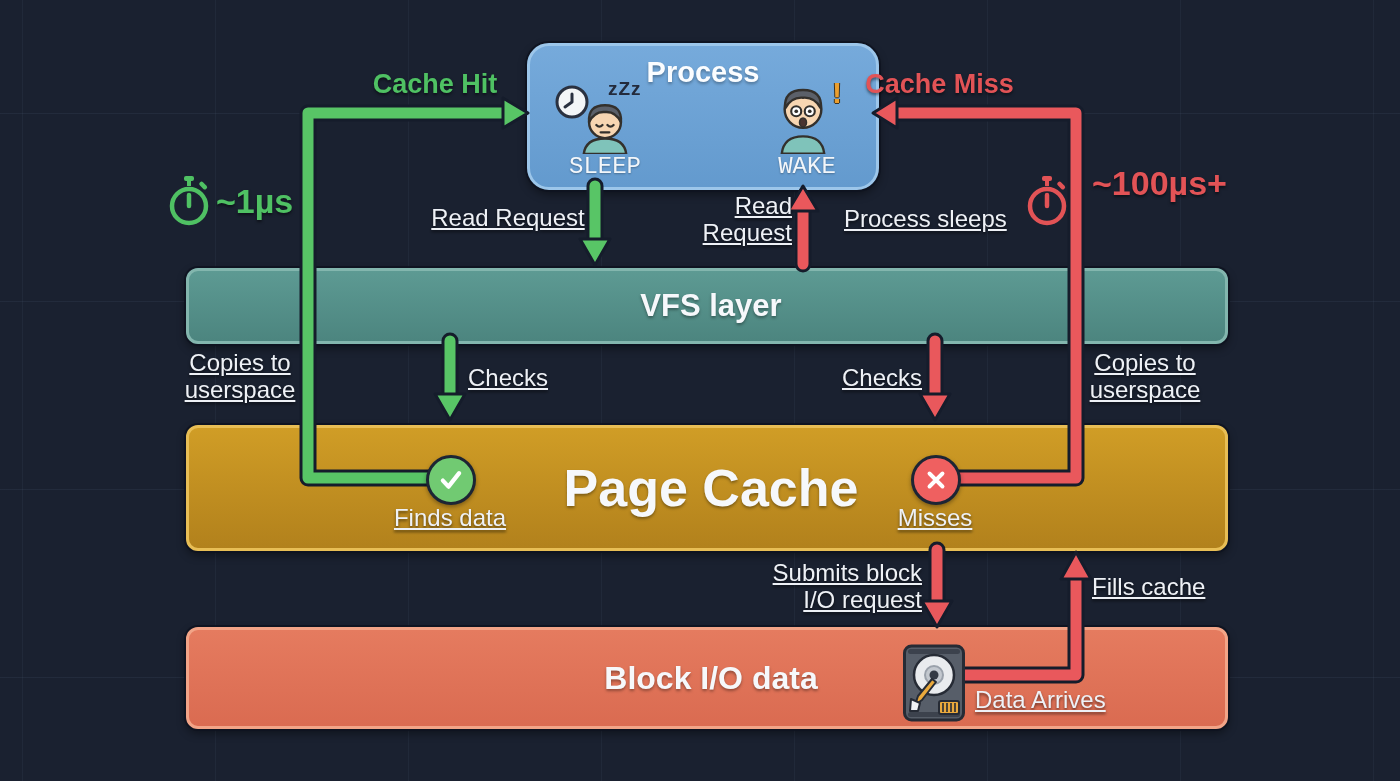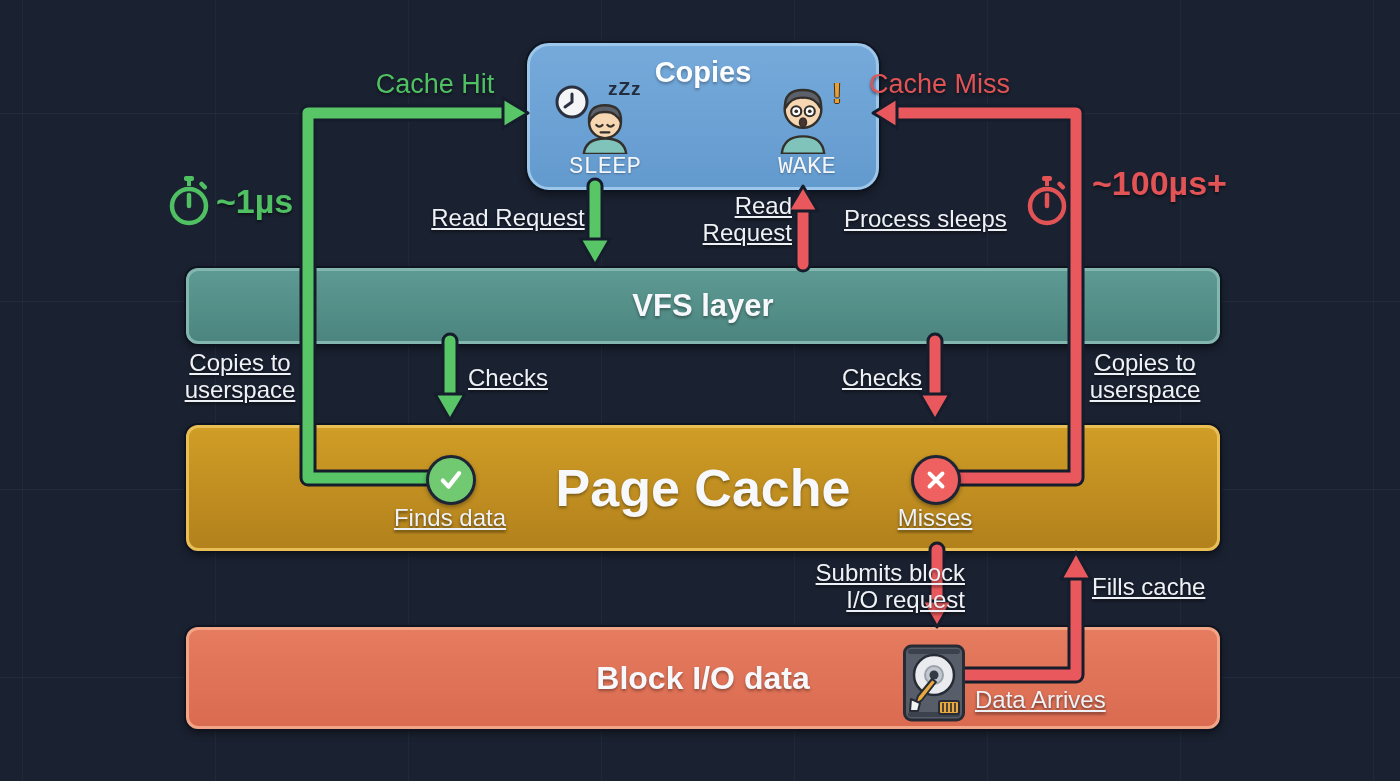--- a/index.html
+++ b/index.html
@@ -20,21 +20,21 @@
   .lbl{
     position:absolute;z-index:7;font-size:24px;font-weight:500;color:#eef1f6;
     text-shadow:0 2px 3px rgba(0,0,0,.55);line-height:1.12;text-decoration:underline;
   }
   .center{text-align:center;} .right{text-align:right;}
 
   
   .bar{
     position:absolute;left:186px;width:1028px;z-index:1;
     border-radius:12px;box-shadow:0 0 0 2px rgba(14,19,32,.85), 0 4px 10px rgba(0,0,0,.45);
-    display:flex;align-items:center;justify-content:center;
+    display:flex;align-items:center;justify-content:center;padding-left:8px;
   }
   .bar-title{font-weight:700;color:#f6f8fb;text-shadow:0 2px 3px rgba(0,0,0,.35);}
   #vfs-bar{top:268px;height:70px;border:3px solid #83b6ae;background:linear-gradient(180deg,#5d9a93,#4c857f);}
   #vfs-bar .bar-title{font-size:31px;}
   #pagecache-bar{top:425px;height:120px;border:3px solid #e8be55;background:linear-gradient(180deg,#d09d26,#b2811c);}
   #pagecache-bar .bar-title{font-size:52px;}
   #blockio-bar{top:627px;height:96px;border:3px solid #f2a487;background:linear-gradient(180deg,#e57b5f,#da6b51);}
   #blockio-bar .bar-title{font-size:32px;}
 
   
@@ -48,21 +48,21 @@
     font-size:29px;font-weight:700;color:#fbfdff;text-shadow:0 2px 3px rgba(0,0,0,.3);}
   .figure{position:absolute;top:32px;width:110px;height:102px;}
   #sleep-figure{left:20px;} #wake-figure{left:222px;}
   .figure-label{position:absolute;left:0;right:0;bottom:0;text-align:center;
     font-size:24px;font-weight:500;color:#f2f6fa;text-shadow:0 1px 2px rgba(0,0,0,.3);font-family:Liberation Mono, monospace;}
   .zzz{position:absolute;left:58px;top:0;font-size:19px;font-weight:800;color:#232b3c;letter-spacing:1px;}
   .exclaim{position:absolute;left:80px;top:-2px;font-size:30px;font-weight:800;color:#eb9f2e;
     text-shadow:-1px 0 0 #3a3327,1px 0 0 #3a3327,0 1px 0 #3a3327;}
 
   
-  .flow-label{position:absolute;z-index:7;font-weight:400;font-size:27px;text-shadow:0 2px 3px rgba(0,0,0,.5);}
+  .flow-label{position:absolute;z-index:7;font-weight:700;font-size:27px;text-shadow:0 2px 3px rgba(0,0,0,.5);}
   .green-t{color:#4fc163;} .red-t{color:#e25356;}
   .latency{position:absolute;z-index:7;font-weight:700;font-size:34px;text-shadow:0 2px 3px rgba(0,0,0,.5);}
 
   
   .status-circle{position:absolute;z-index:6;width:44px;height:44px;border-radius:50%;
     border:3px solid #1d2534;display:flex;align-items:center;justify-content:center;
     box-shadow:0 2px 4px rgba(0,0,0,.35);}
   #check-circle{left:426px;top:455px;background:#71ca72;}
   #cross-circle{left:911px;top:455px;background:#ef6060;}
 
@@ -132,21 +132,21 @@
     </g>
 
     <g>
       <path d="M962 675 L1076 675 L1076 578" fill="none" stroke="#151c2b" stroke-width="17" stroke-linejoin="round" stroke-linecap="round"></path>
       <path d="M962 675 L1076 675 L1076 578" fill="none" stroke="#e9585c" stroke-width="11" stroke-linejoin="round" stroke-linecap="round"></path>
       <polygon points="1061,579 1091,579 1076,552" fill="#e9585c" stroke="#151c2b" stroke-width="3" stroke-linejoin="round"></polygon>
     </g>
   </svg>
 
   <div class="abs" id="process-box">
-    <div id="process-title">Copies</div>
+    <div id="process-title">Process</div>
 
     <div class="figure" id="sleep-figure">
       <svg class="abs icon" style="left:4px;top:6px;" width="36" height="36" viewBox="0 0 36 36">
         <circle cx="18" cy="18" r="15" fill="#f3f5f7" stroke="#2a3140" stroke-width="3"></circle>
         <path d="M18 10 L18 18 L11 23" fill="none" stroke="#2a3140" stroke-width="3" stroke-linecap="round" stroke-linejoin="round"></path>
       </svg>
       <span class="zzz">zZz</span>
       <svg class="abs icon" style="left:26px;top:22px;" width="58" height="54" viewBox="0 0 60 56">
         <path d="M8 56 Q10 40 30 40 Q50 40 52 56 Z" fill="#7fc3ba" stroke="#33302c" stroke-width="2.5" stroke-linejoin="round"></path>
         <circle cx="30" cy="23" r="16.5" fill="#f7d6b2" stroke="#33302c" stroke-width="2.5"></circle>
@@ -224,17 +224,17 @@
   <div class="lbl" style="left:820px;top:206px;width:180px;margin-left:24px;">Process sleeps</div>
 
   <div class="lbl center" style="left:170px;top:350px;width:140px;">Copies to userspace</div>
   <div class="lbl" style="left:468px;top:365px;width:100px;">Checks</div>
   <div class="lbl right" style="left:812px;top:365px;width:110px;">Checks</div>
   <div class="lbl center" style="left:1074px;top:350px;width:142px;">Copies to userspace</div>
 
   <div class="lbl center" style="left:370px;top:505px;width:160px;">Finds data</div>
   <div class="lbl center" style="left:855px;top:505px;width:160px;">Misses</div>
 
-  <div class="lbl right" style="left:805px;top:560px;width:160px;">Submits block I/O request</div>
+  <div class="lbl right" style="left:762px;top:560px;width:160px;">Submits block I/O request</div>
   <div class="lbl" style="left:1092px;top:574px;width:150px;">Fills cache</div>
   <div class="lbl" style="left:975px;top:687px;width:160px;">Data Arrives</div>
 
 </div>
 
 </body></html>

